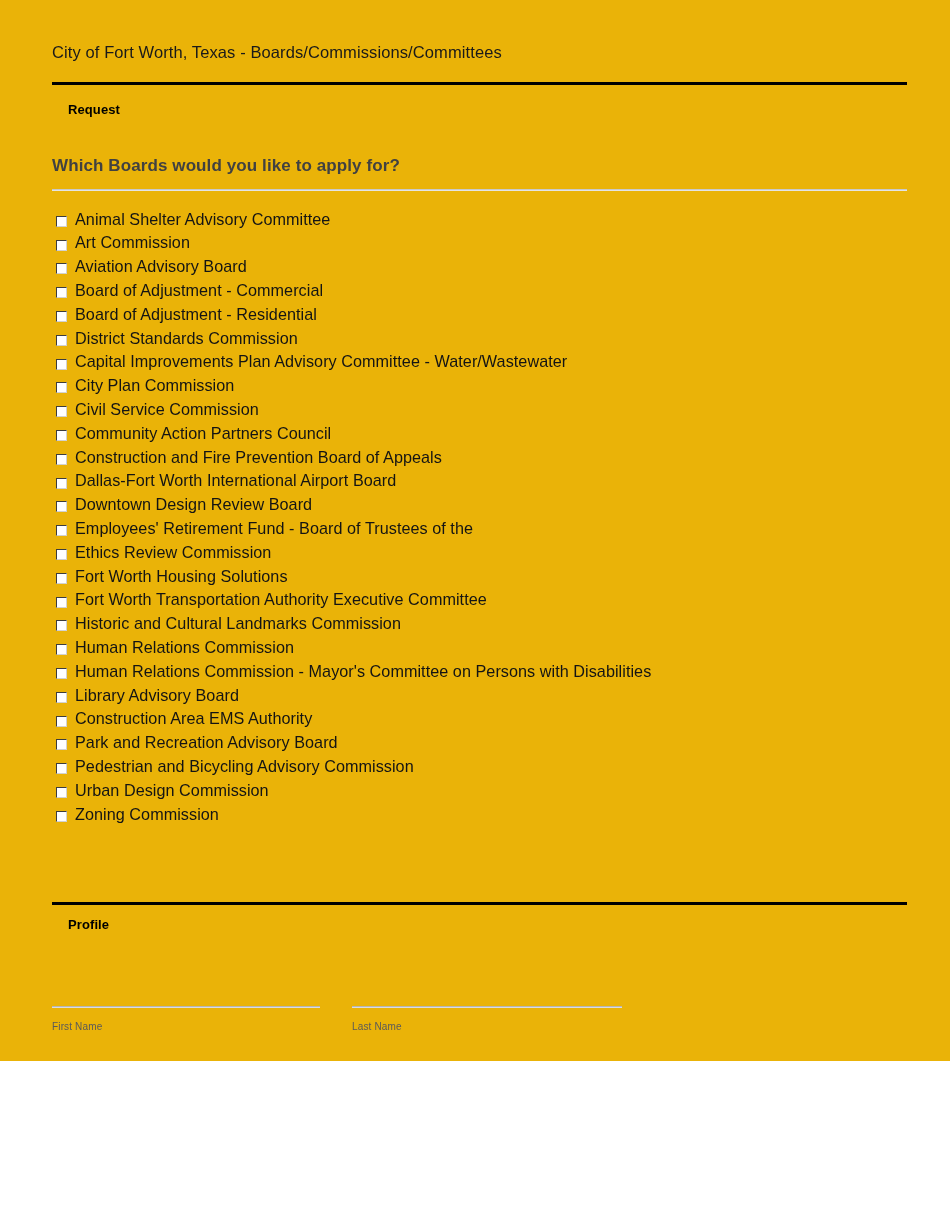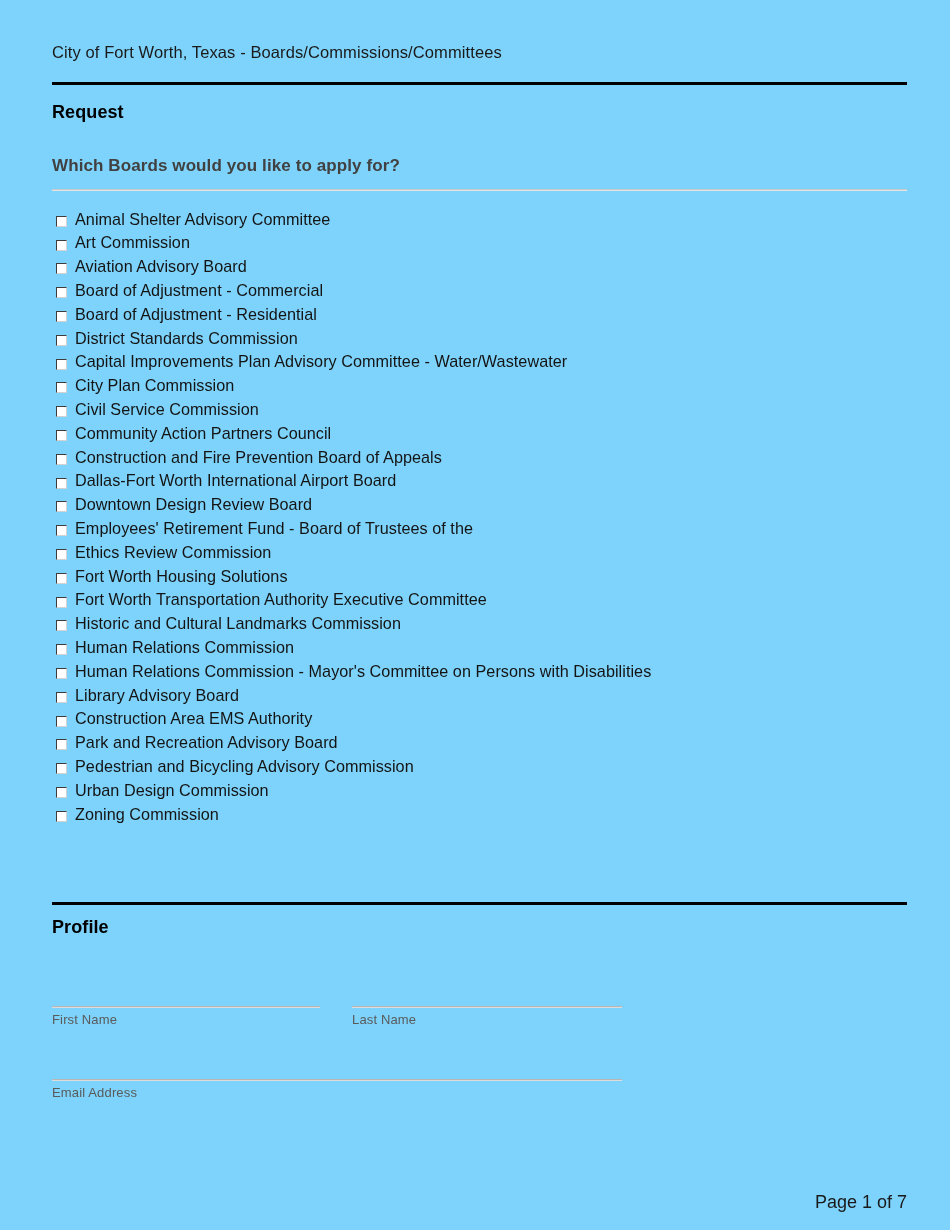--- a/index.html
+++ b/index.html
@@ -7,22 +7,22 @@
     padding: 0;
     background: #ffffff;
   }
   body {
     font-family: "Liberation Sans", sans-serif;
     -webkit-font-smoothing: antialiased;
   }
   #page {
     position: relative;
     width: 950px;
-    height: 1230px;
-    background: #7dd3fc;
+    height: 1061px;
+    background: #eab308;
     overflow: hidden;
   }
 
   
   .doc-header {
     position: absolute;
     left: 52px;
     top: 43px;
     font-size: 16.5px;
     color: #1a1a1a;
@@ -43,22 +43,22 @@
     left: 52px;
     width: 855px;
     height: 1px;
     background: #c9c9c9;
     border-bottom: 1px solid #e4e4e4;
   }
 
   
   .section-title {
     position: absolute;
-    left: 52px;
-    font-size: 18px;
+    left: 68px;
+    font-size: 13px;
     font-weight: bold;
     color: #000000;
     letter-spacing: 0.1px;
   }
   .question-title {
     position: absolute;
     left: 52px;
     font-size: 17px;
     font-weight: bold;
     color: #414141;
@@ -105,22 +105,22 @@
   .field {
     position: absolute;
   }
   .field-line {
     height: 1px;
     background: #b6b6b6;
     border-bottom: 1px solid #dcdcdc;
     width: 100%;
   }
   .field-label {
-    margin-top: 4px;
-    font-size: 13px;
+    margin-top: 13px;
+    font-size: 10px;
     color: #5a5a5a;
     letter-spacing: 0.15px;
   }
 
   
   .page-footer {
     position: absolute;
     right: 43px;
     top: 1192px;
     font-size: 18px;

